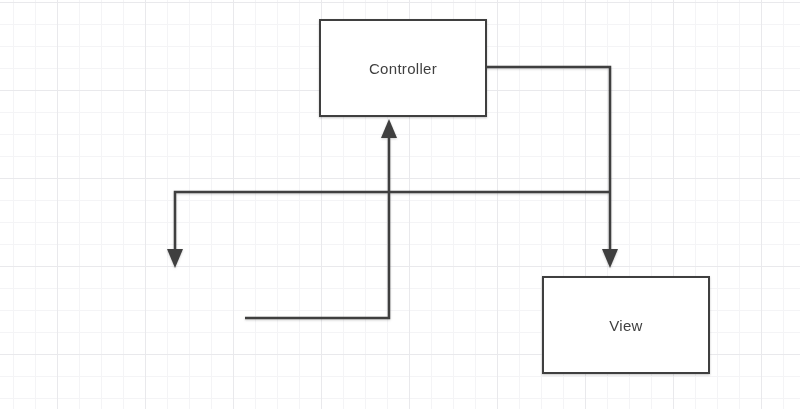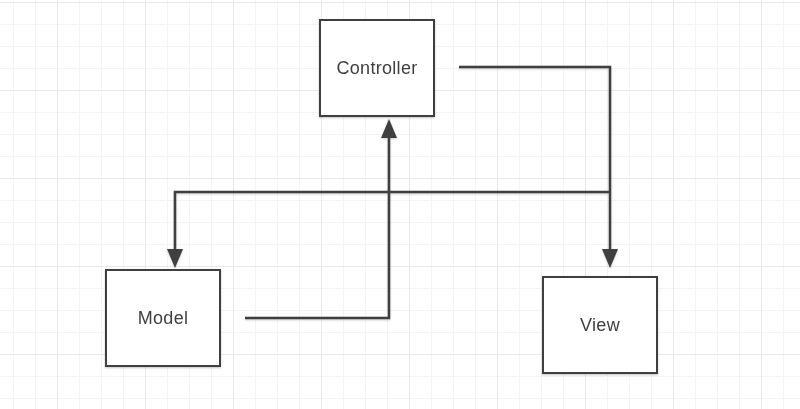--- a/index.html
+++ b/index.html
@@ -29,31 +29,31 @@
     height: 409px;
     filter: drop-shadow(0 1px 1px rgba(63,63,63,0.25));
   }
   .edge {
     fill: none;
     stroke-width: 2.5;
     stroke-linejoin: miter;
   }
   .node {
     position: absolute;
-    width: 116px;
+    width: 168px;
     height: 98px;
     box-sizing: border-box;
     background: #ffffff;
     border: 2px solid #3f3f3f;
     box-shadow: 0 1px 2px rgba(63,63,63,0.3);
     display: flex;
     align-items: center;
     justify-content: center;
     color: #3f3f3f;
-    font-size: 18px;
+    font-size: 15px;
     letter-spacing: 0.3px;
     cursor: default;
     user-select: none;
   }
   #node-controller { left: 319px; top: 19px; }
   #node-model      { left: 105px; top: 269px; }
   #node-view       { left: 542px; top: 269px; margin-top: 7px; }
 </style>
 </head>
 <body>
@@ -75,21 +75,18 @@
     <g>
       <path class="edge" d="M245,318 L389,318 L389,137" stroke="#3f3f3f"></path>
       <polygon points="389,119 381,138 397,138" fill="#3f3f3f"></polygon>
     </g>
   </svg>
 
   <div class="node" id="node-controller">
     <span>Controller</span>
   </div>
 
-  <div class="node" id="node-model">
-    <span>Model</span>
-  </div>
 
   <div class="node" id="node-view">
     <span>View</span>
   </div>
 
 </div>
 
 </body></html>

